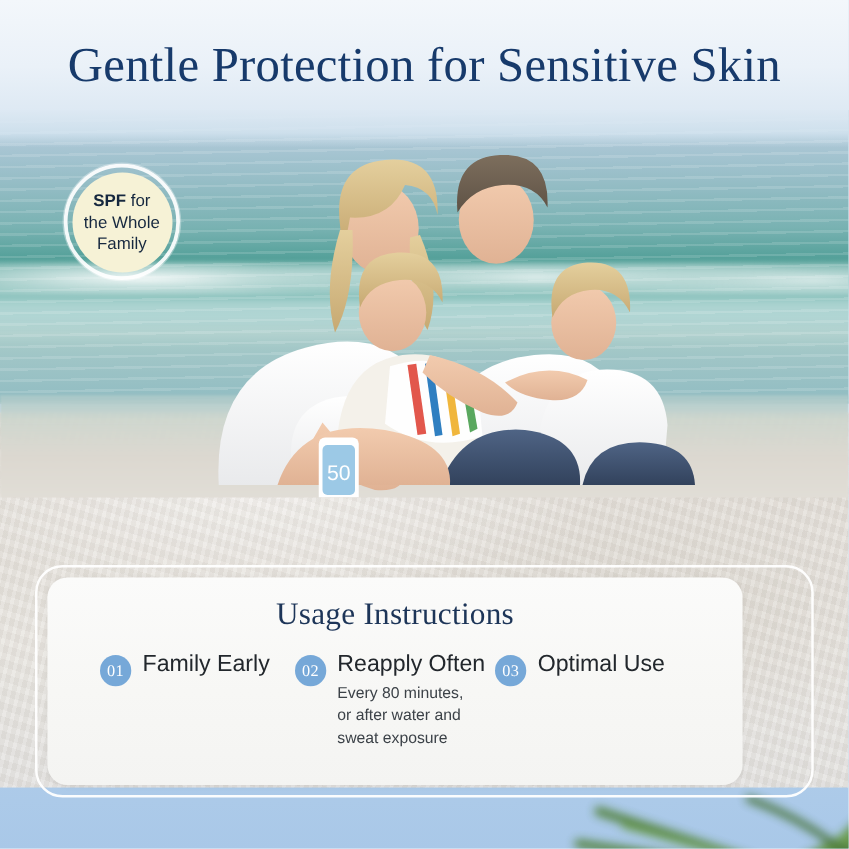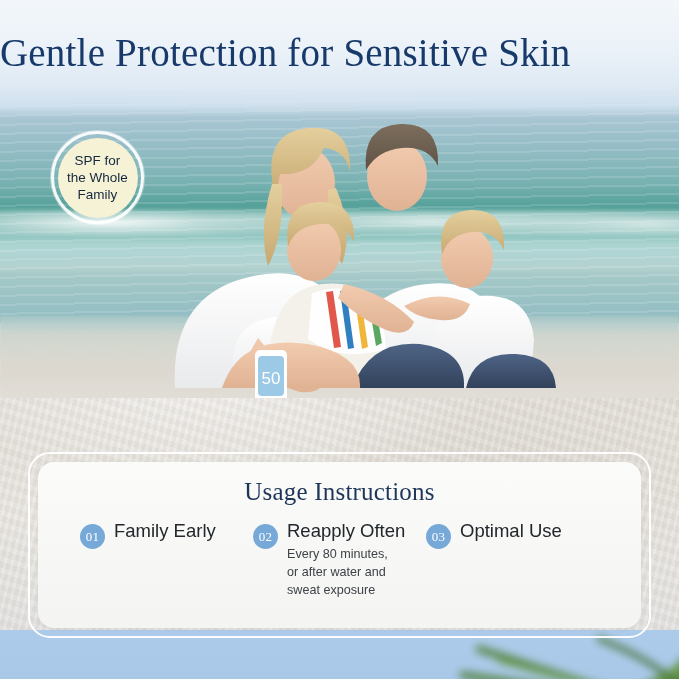--- a/index.html
+++ b/index.html
@@ -140,20 +140,21 @@
       #eaf1f8 45%,
       #dfeaf4 72%,
       rgba(216,231,243,.75) 90%,
       rgba(205,224,238,0) 100%);
   }
 
   .headline {
     position: absolute;
     left: 0; right: 0;
     top: 33px;
+    text-align: center;
     font-family: "Liberation Serif", serif;
     font-size: 39px;
     line-height: 1.05;
     color: #173a6b;
     letter-spacing: .2px;
     white-space: nowrap;
   }
 
   
   .badge {
@@ -181,21 +182,21 @@
     text-align: center;
   }
   .badge-text {
     font-family: "Liberation Sans", sans-serif;
     font-size: 13.5px;
     line-height: 1.28;
     color: #16283f;
     padding: 0 4px;
     white-space: pre-line;
   }
-  .badge-text b { font-weight: 400; }
+  .badge-text b { font-weight: 700; }
 
   
   .palm {
     position: absolute;
     right: -40px;
     bottom: -50px;
     width: 300px;
     height: 230px;
     filter: blur(4px);
     opacity: .95;
@@ -210,21 +211,21 @@
     width: 623px;
     height: 186px;
     border: 2px solid rgba(255,255,255,.95);
     border-radius: 22px;
     box-sizing: border-box;
   }
   .panel {
     position: absolute;
     left: 38px;
     top: 462px;
-    width: 603px;
+    width: 556px;
     height: 166px;
     background: linear-gradient(180deg, #fbfbfa 0%, #f7f7f5 55%, #f4f4f2 100%);
     border-radius: 16px;
     box-sizing: border-box;
     box-shadow: 0 1px 4px rgba(0,0,0,.05);
   }
 
   .panel-title {
     text-align: center;
     font-family: "Liberation Serif", serif;

